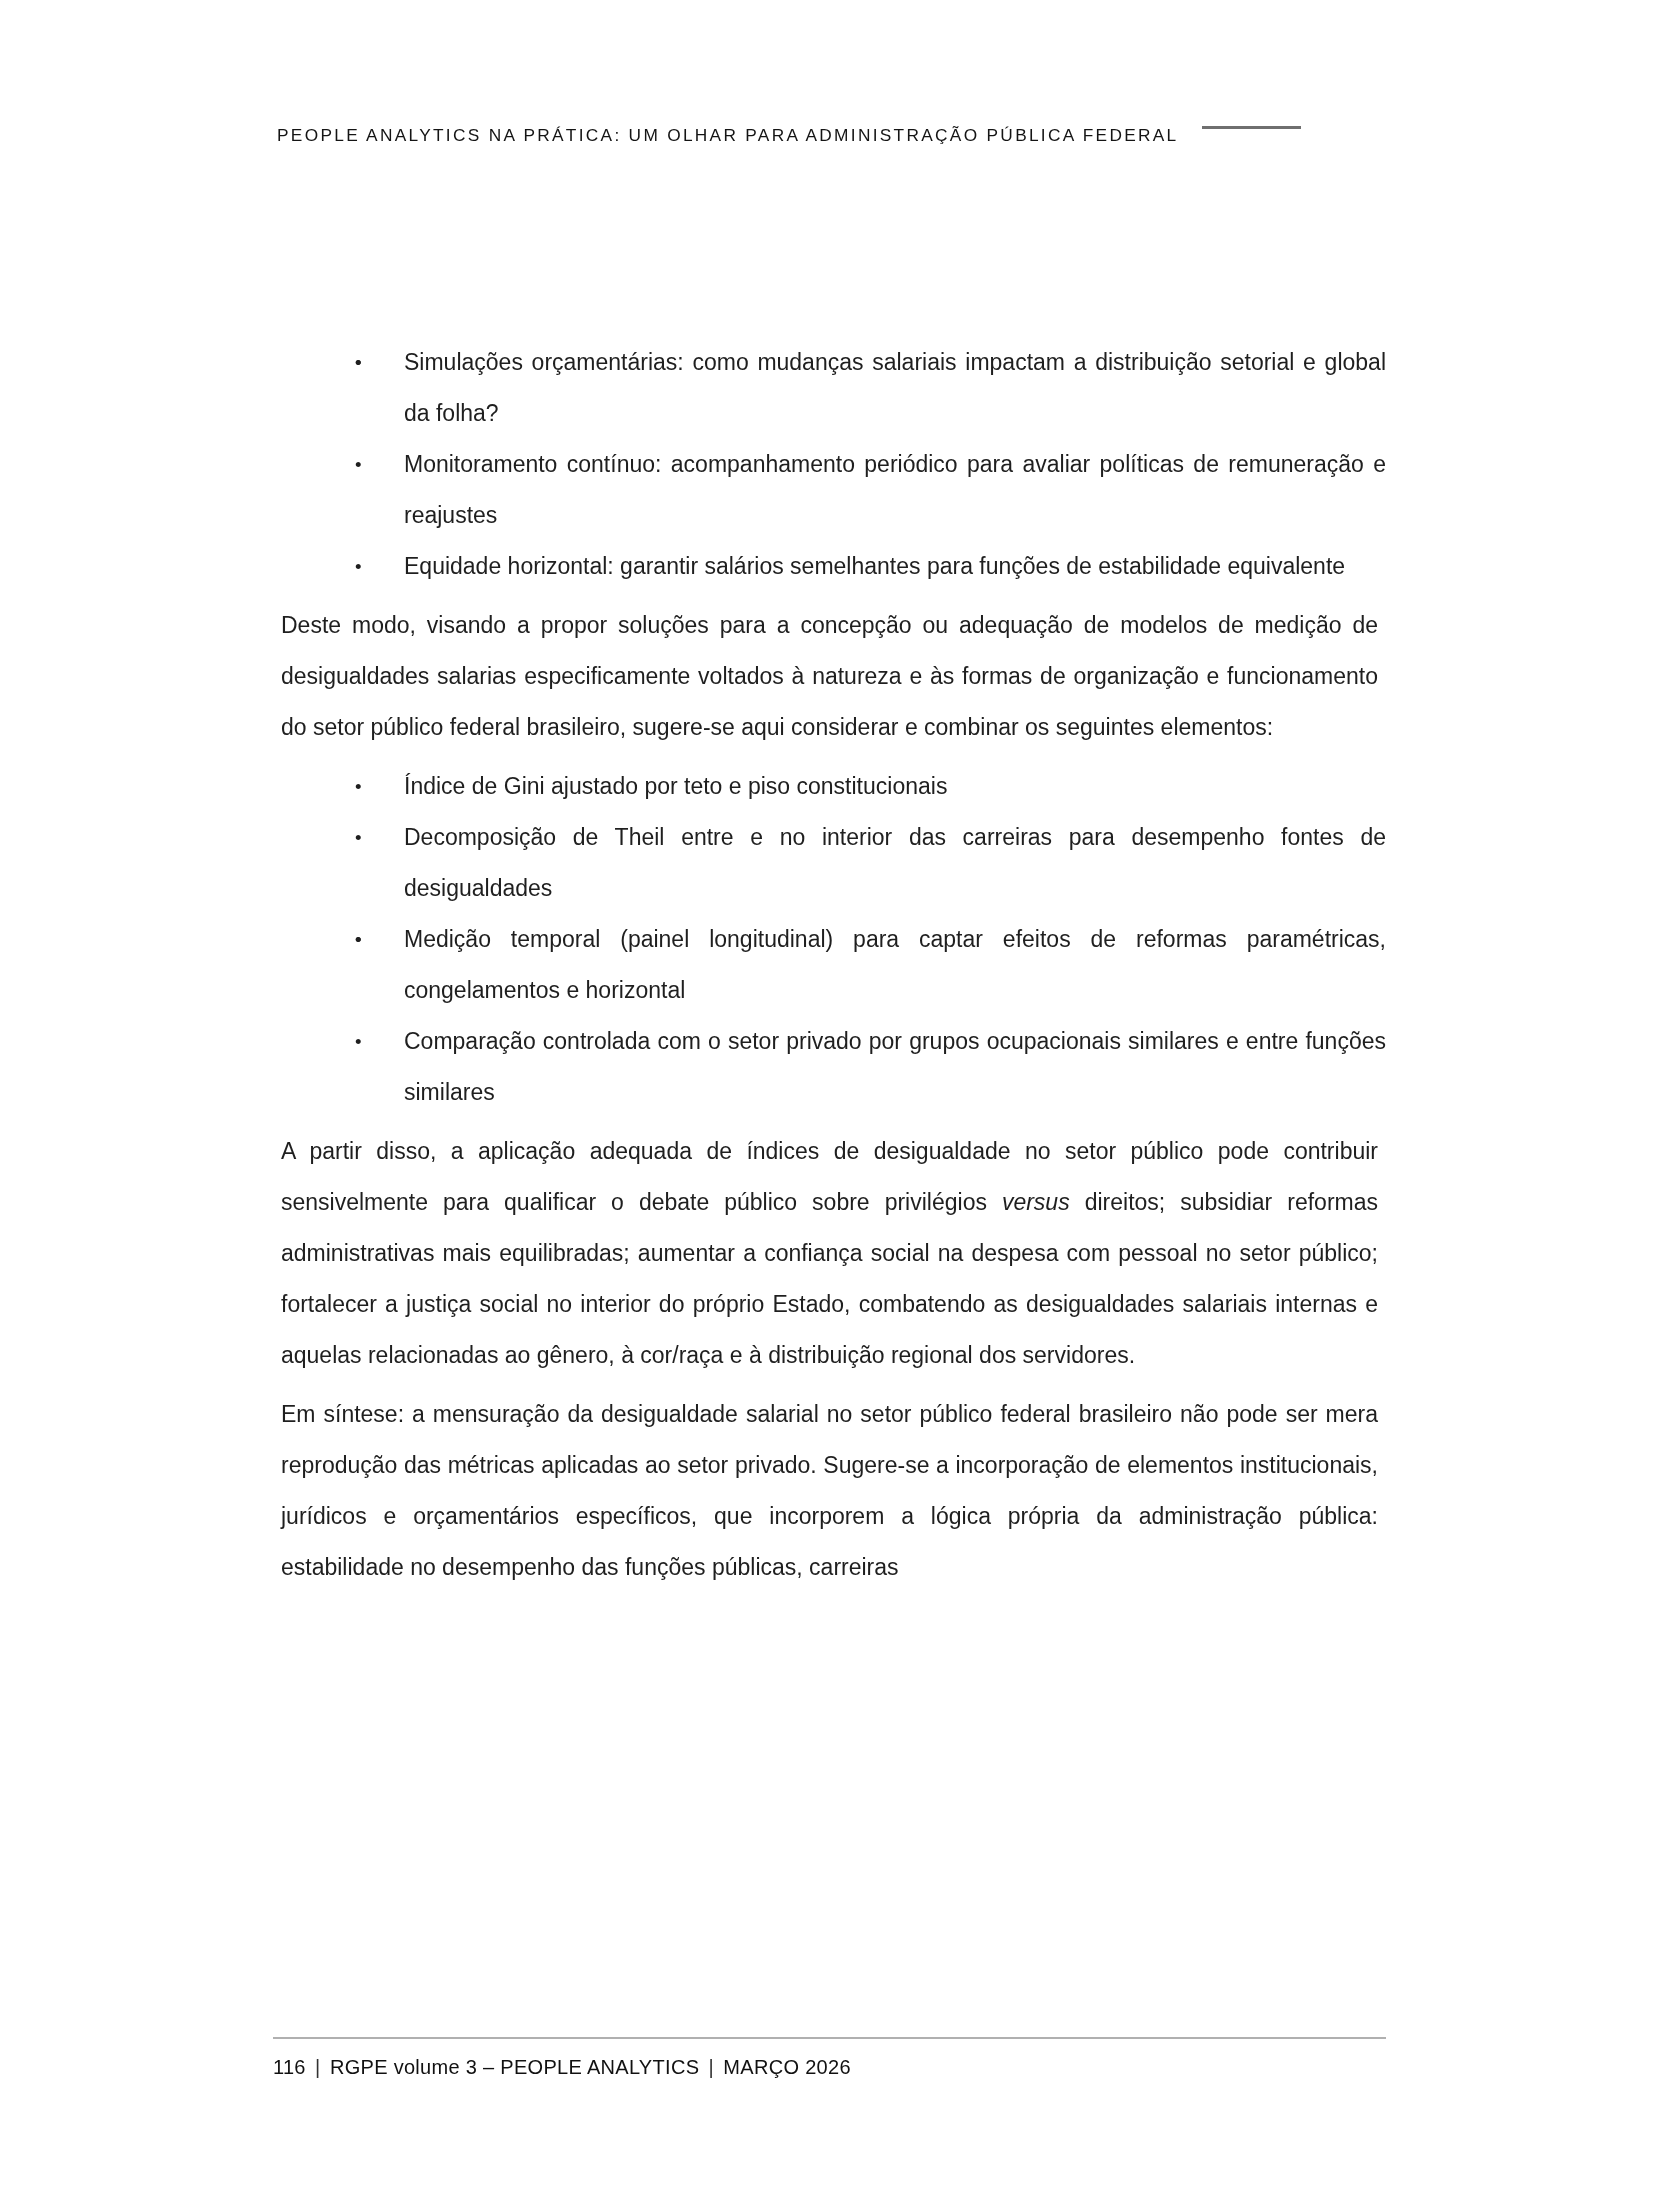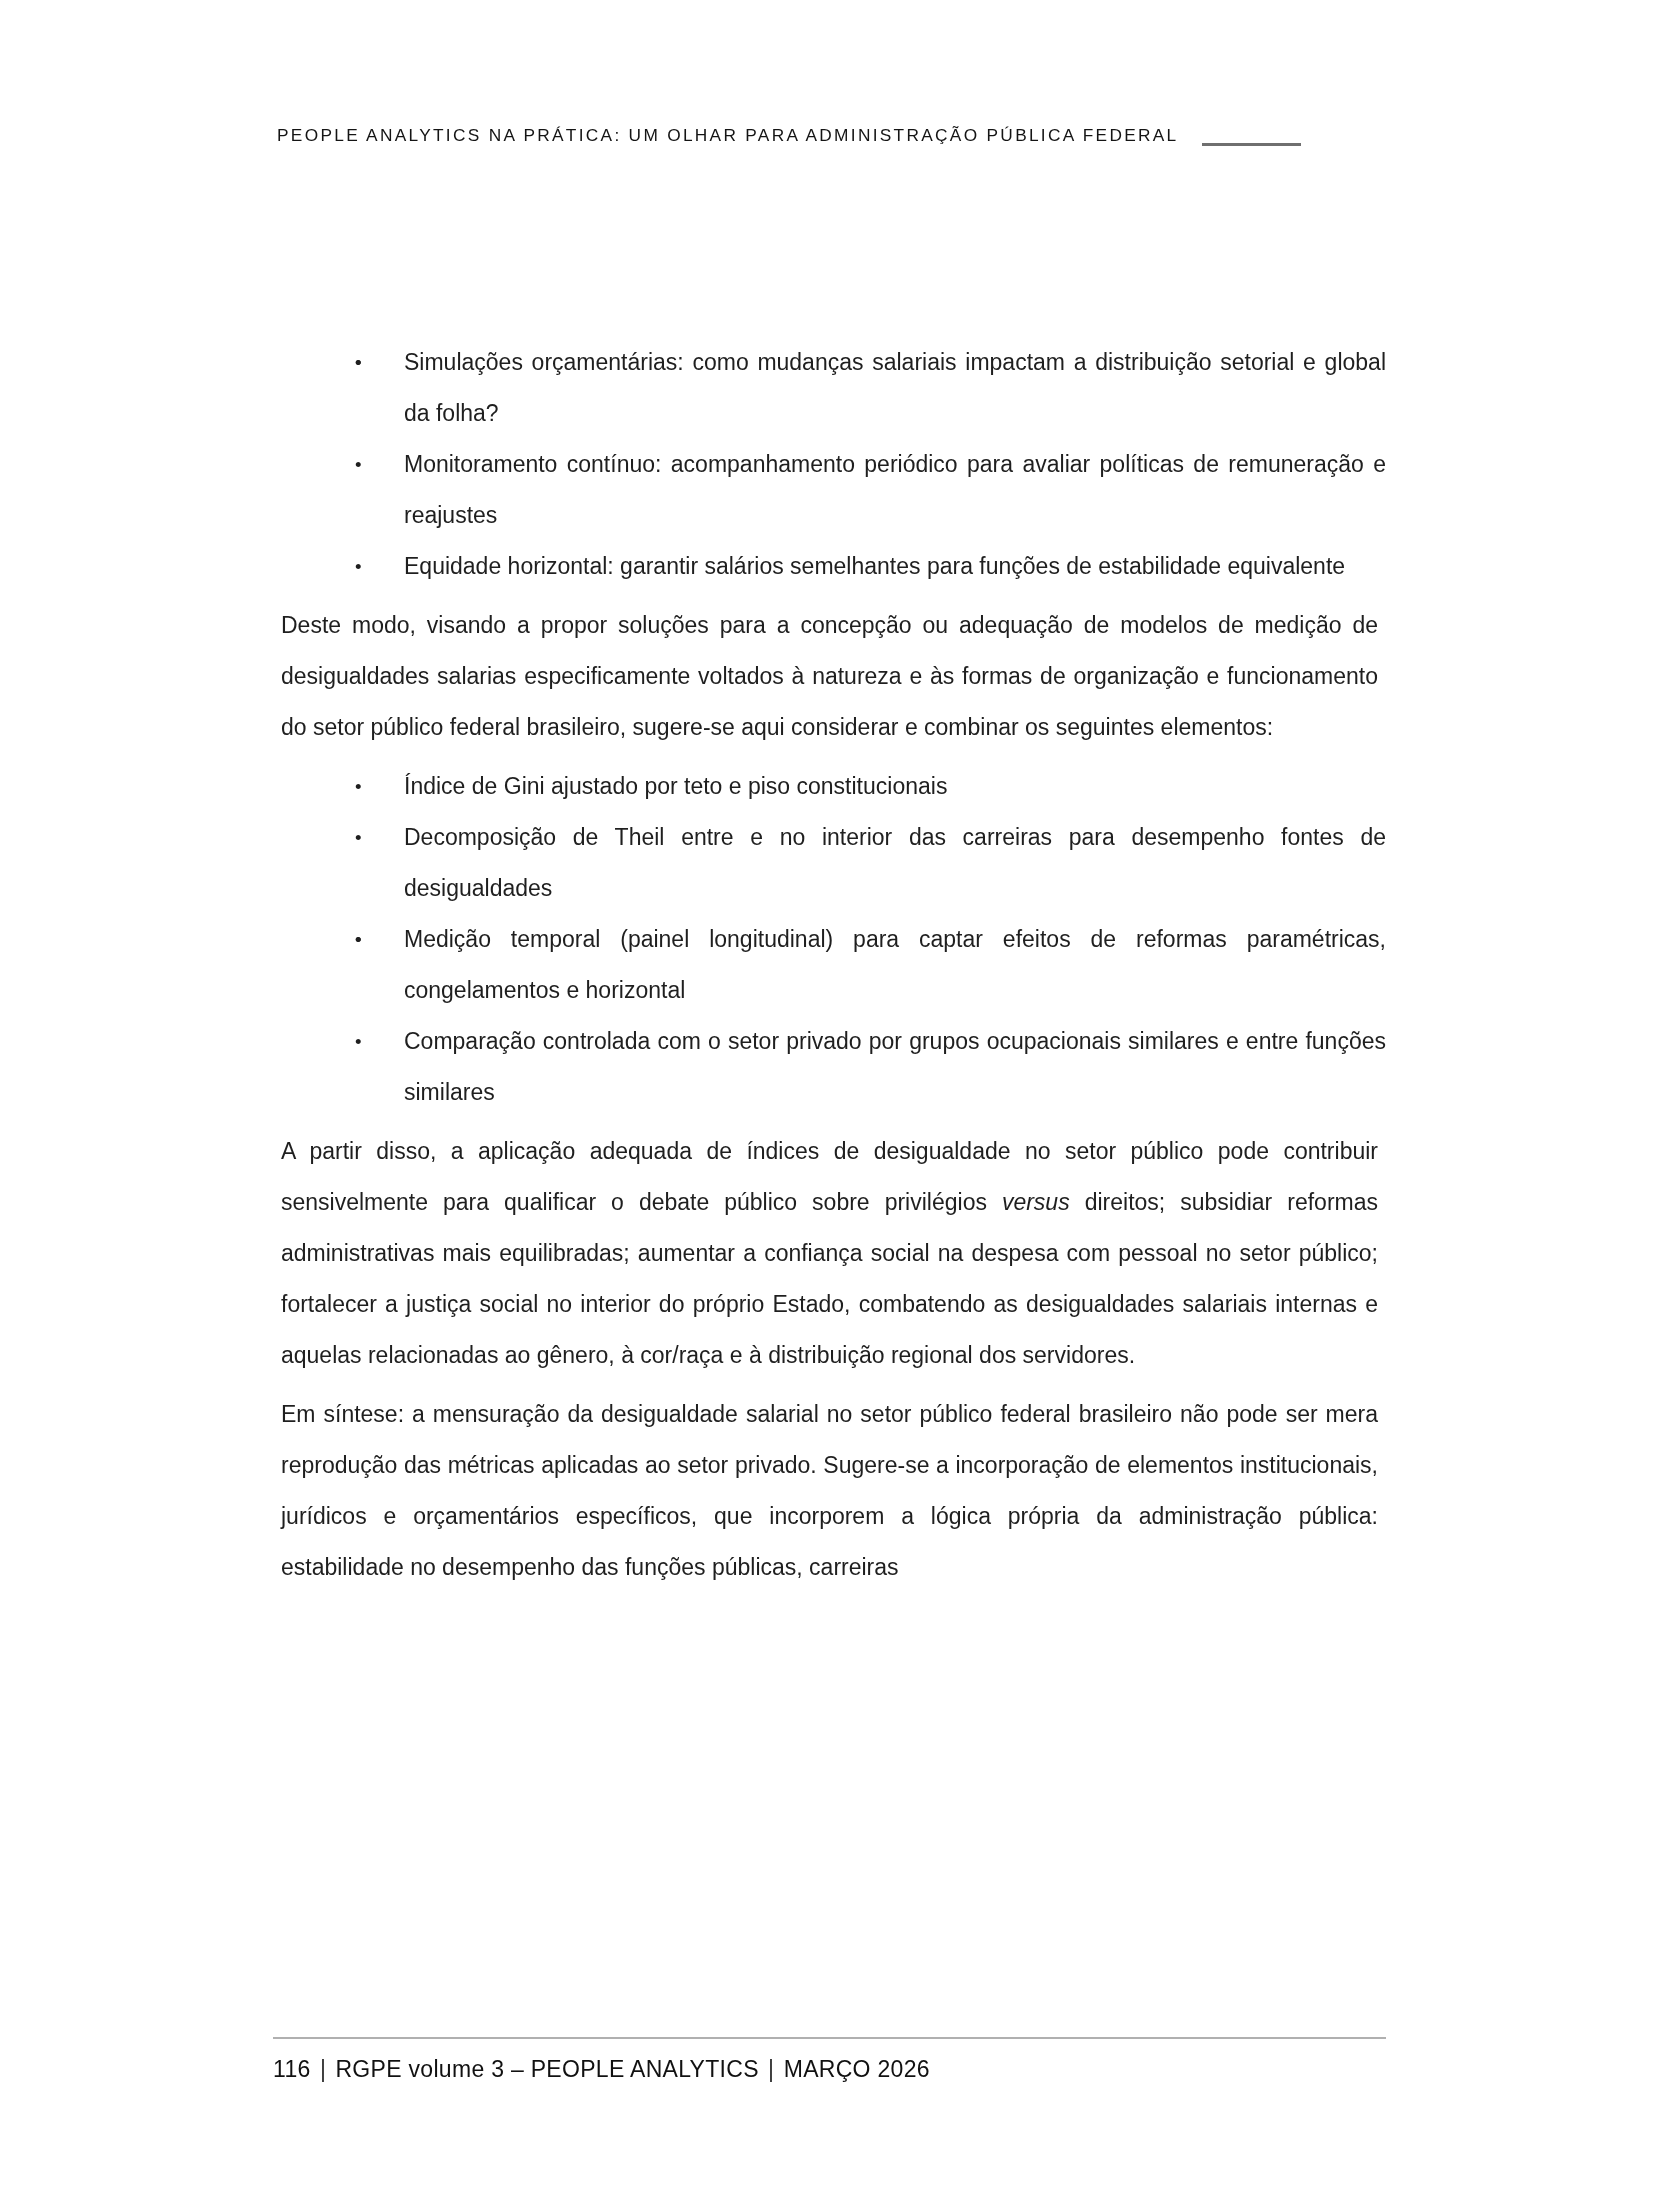--- a/index.html
+++ b/index.html
@@ -23,21 +23,21 @@
     overflow: hidden;
   }
 
   
   .page-header {
     position: absolute;
     top: 125px;
     left: 277px;
     right: 263px;
     display: flex;
-    align-items: flex-end;
+    align-items: flex-start;
     gap: 23px;
   }
   .header-title {
     font-size: 17.3px;
     font-weight: 500;
     letter-spacing: 2.3px;
     color: #141414;
     white-space: nowrap;
   }
   .header-rule {
@@ -92,21 +92,21 @@
     width: 1113px;
     top: 2037px;
   }
   .footer-rule {
     width: 100%;
     height: 2px;
     background: #b0b0b0;
   }
   .footer-text {
     margin-top: 17.3px;
-    font-size: 23px;
+    font-size: 20px;
     font-weight: 500;
     letter-spacing: 0.3px;
     color: #111111;
     white-space: nowrap;
   }
   .footer-text .sep {
     display: inline-block;
     margin: 0 9.3px;
     font-weight: 400;
     color: #333333;

